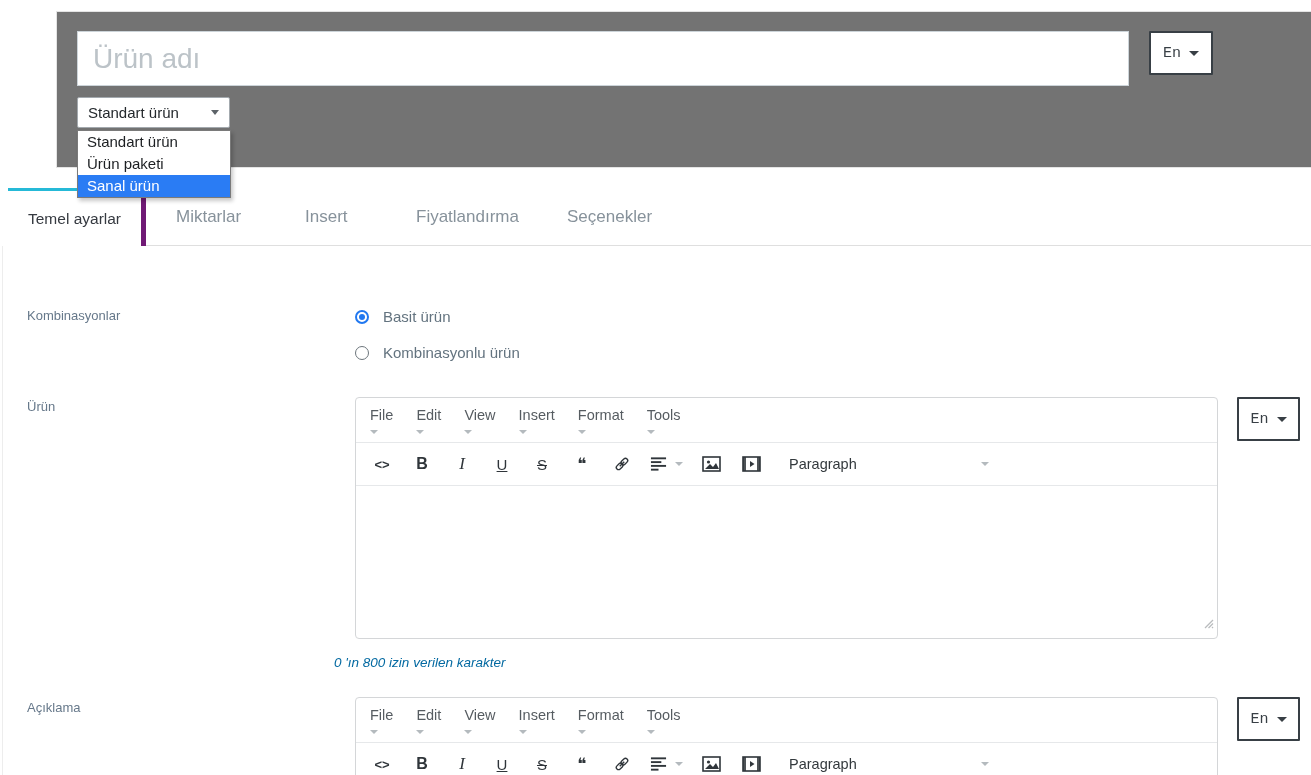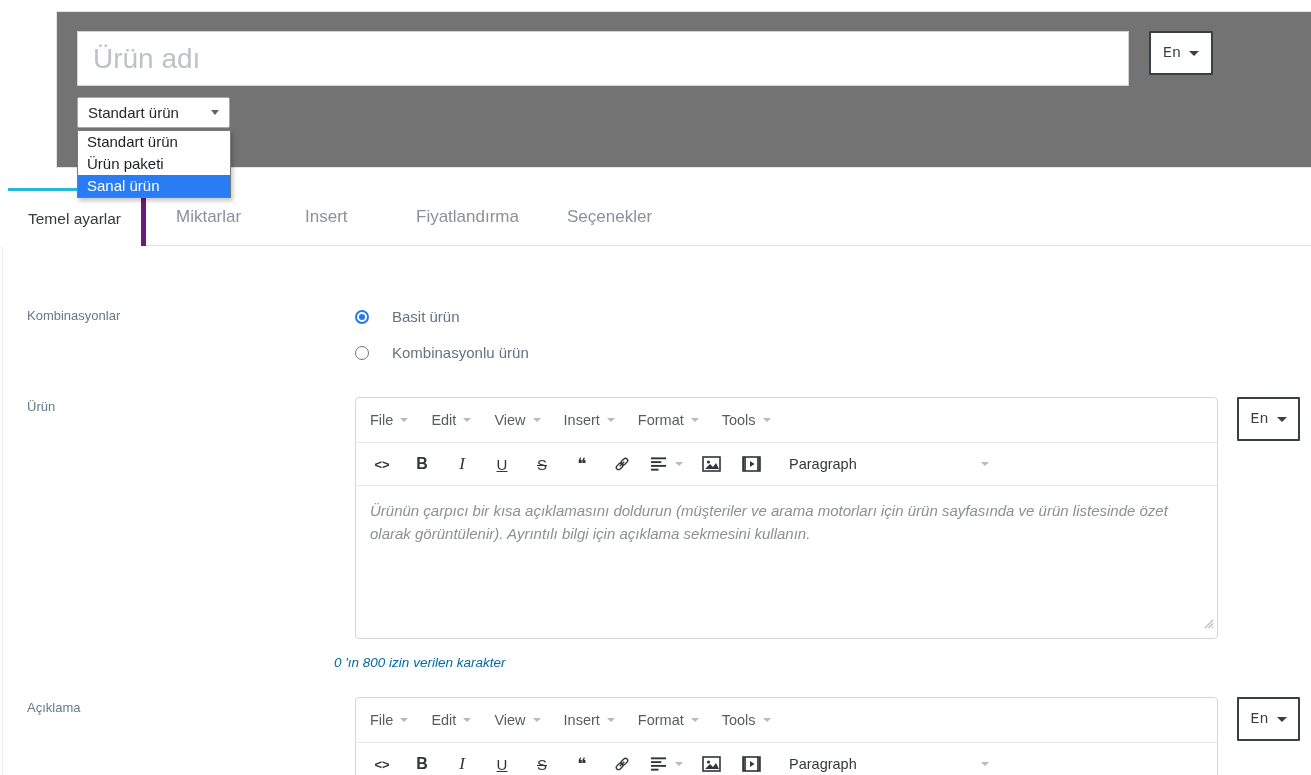--- a/index.html
+++ b/index.html
@@ -44,32 +44,32 @@
   .tab-active {
     position:absolute; left:8px; top:191px; width:138px; height:55px; background:#fff;
     border-right:5px solid #701a75; display:flex; align-items:center; justify-content:center;
     font-size:15.5px; color:#363a41; cursor:pointer;
   }
   .tab-underline { position:absolute; left:146px; top:245px; width:1165px; height:1px; background:#dfdfdf; }
   .tab-item { position:absolute; top:207px; font-size:17px; color:#87929b; cursor:pointer; }
   .panel-left-border { position:absolute; left:2px; top:246px; width:1px; height:529px; background:#ededed; }
   
   .form-label { position:absolute; left:27px; font-size:13px; color:#66788a; }
-  .radio-row { position:absolute; left:355px; display:flex; align-items:center; gap:23px; cursor:pointer; }
+  .radio-row { position:absolute; left:355px; display:flex; align-items:center; gap:14px; cursor:pointer; }
   .radio-circle { width:14px; height:14px; border-radius:50%; border:1px solid #6d767c; background:#fff; position:relative; flex:0 0 auto; }
   .radio-circle.checked { border:2px solid #2178f0; }
   .radio-circle.checked::after { content:""; position:absolute; left:2px; top:2px; width:6px; height:6px; border-radius:50%; background:#2178f0; }
   .radio-label { font-size:15px; color:#63737f; }
   
   .editor {
     position:absolute; left:355px; width:863px; background:#fff;
     border:1px solid #d4d6d8; border-radius:4px;
   }
   .menubar { height:45px; display:flex; align-items:center; padding:0 14px; border-bottom:1px solid #e6e8ea; }
-  .menu-item { display:flex; align-items:center; gap:7px; margin-right:23px; font-size:14.5px; color:#565c61; cursor:pointer; }
+  .menu-item { display:flex; gap:7px; margin-right:23px; font-size:14.5px; color:#565c61; cursor:pointer;flex-direction:column; }
   .toolbar { height:43px; display:flex; align-items:center; padding:0 14px; border-bottom:1px solid #e6e8ea; }
   .tbtn { min-width:24px; margin-right:16px; display:flex; align-items:center; justify-content:center; color:#2f353a; cursor:pointer; }
   .g-source { font-size:13px; font-weight:bold; letter-spacing:0px; }
   .g-bold { font-size:16px; font-weight:bold; }
   .g-italic { font-family:"Liberation Serif", serif; font-style:italic; font-size:17px; }
   .g-underline { font-size:15px; text-decoration:underline; }
   .g-strike { font-size:15px; text-decoration:line-through; }
   .g-quote { font-family:"DejaVu Sans", sans-serif; font-size:17px; line-height:10px; }
   .align-group { display:flex; align-items:center; gap:8px; margin-right:16px; cursor:pointer; }
   .para-select { display:flex; align-items:center; margin-left:10px; font-size:14.5px; color:#33393d; cursor:pointer;gap:44px; }
@@ -191,21 +191,20 @@
             <rect x="15" y="1" width="3" height="14" fill="#2f353a" opacity="0.85"></rect>
             <path d="M8 5 L12.5 8 L8 11 Z" fill="#2f353a"></path>
           </svg>
       </span>
       <span class="para-select">
         <span>Paragraph</span>
         <span class="caret-sm para-caret"></span>
       </span>
     </div>
     <div class="editor-content">
-      <span>Ürünün çarpıcı bir kısa açıklamasını doldurun (müşteriler ve arama motorları için ürün sayfasında ve ürün listesinde özet olarak görüntülenir). Ayrıntılı bilgi için açıklama sekmesini kullanın.</span>
       <span class="resize-handle">
         <svg width="10" height="10" viewBox="0 0 10 10">
             <g stroke="#b9bcbe" stroke-width="1.3">
               <line x1="1" y1="9" x2="9" y2="1"></line>
               <line x1="4.5" y1="9" x2="9" y2="4.5"></line>
               <line x1="8" y1="9" x2="9" y2="8"></line>
             </g>
           </svg>
       </span>
     </div>

